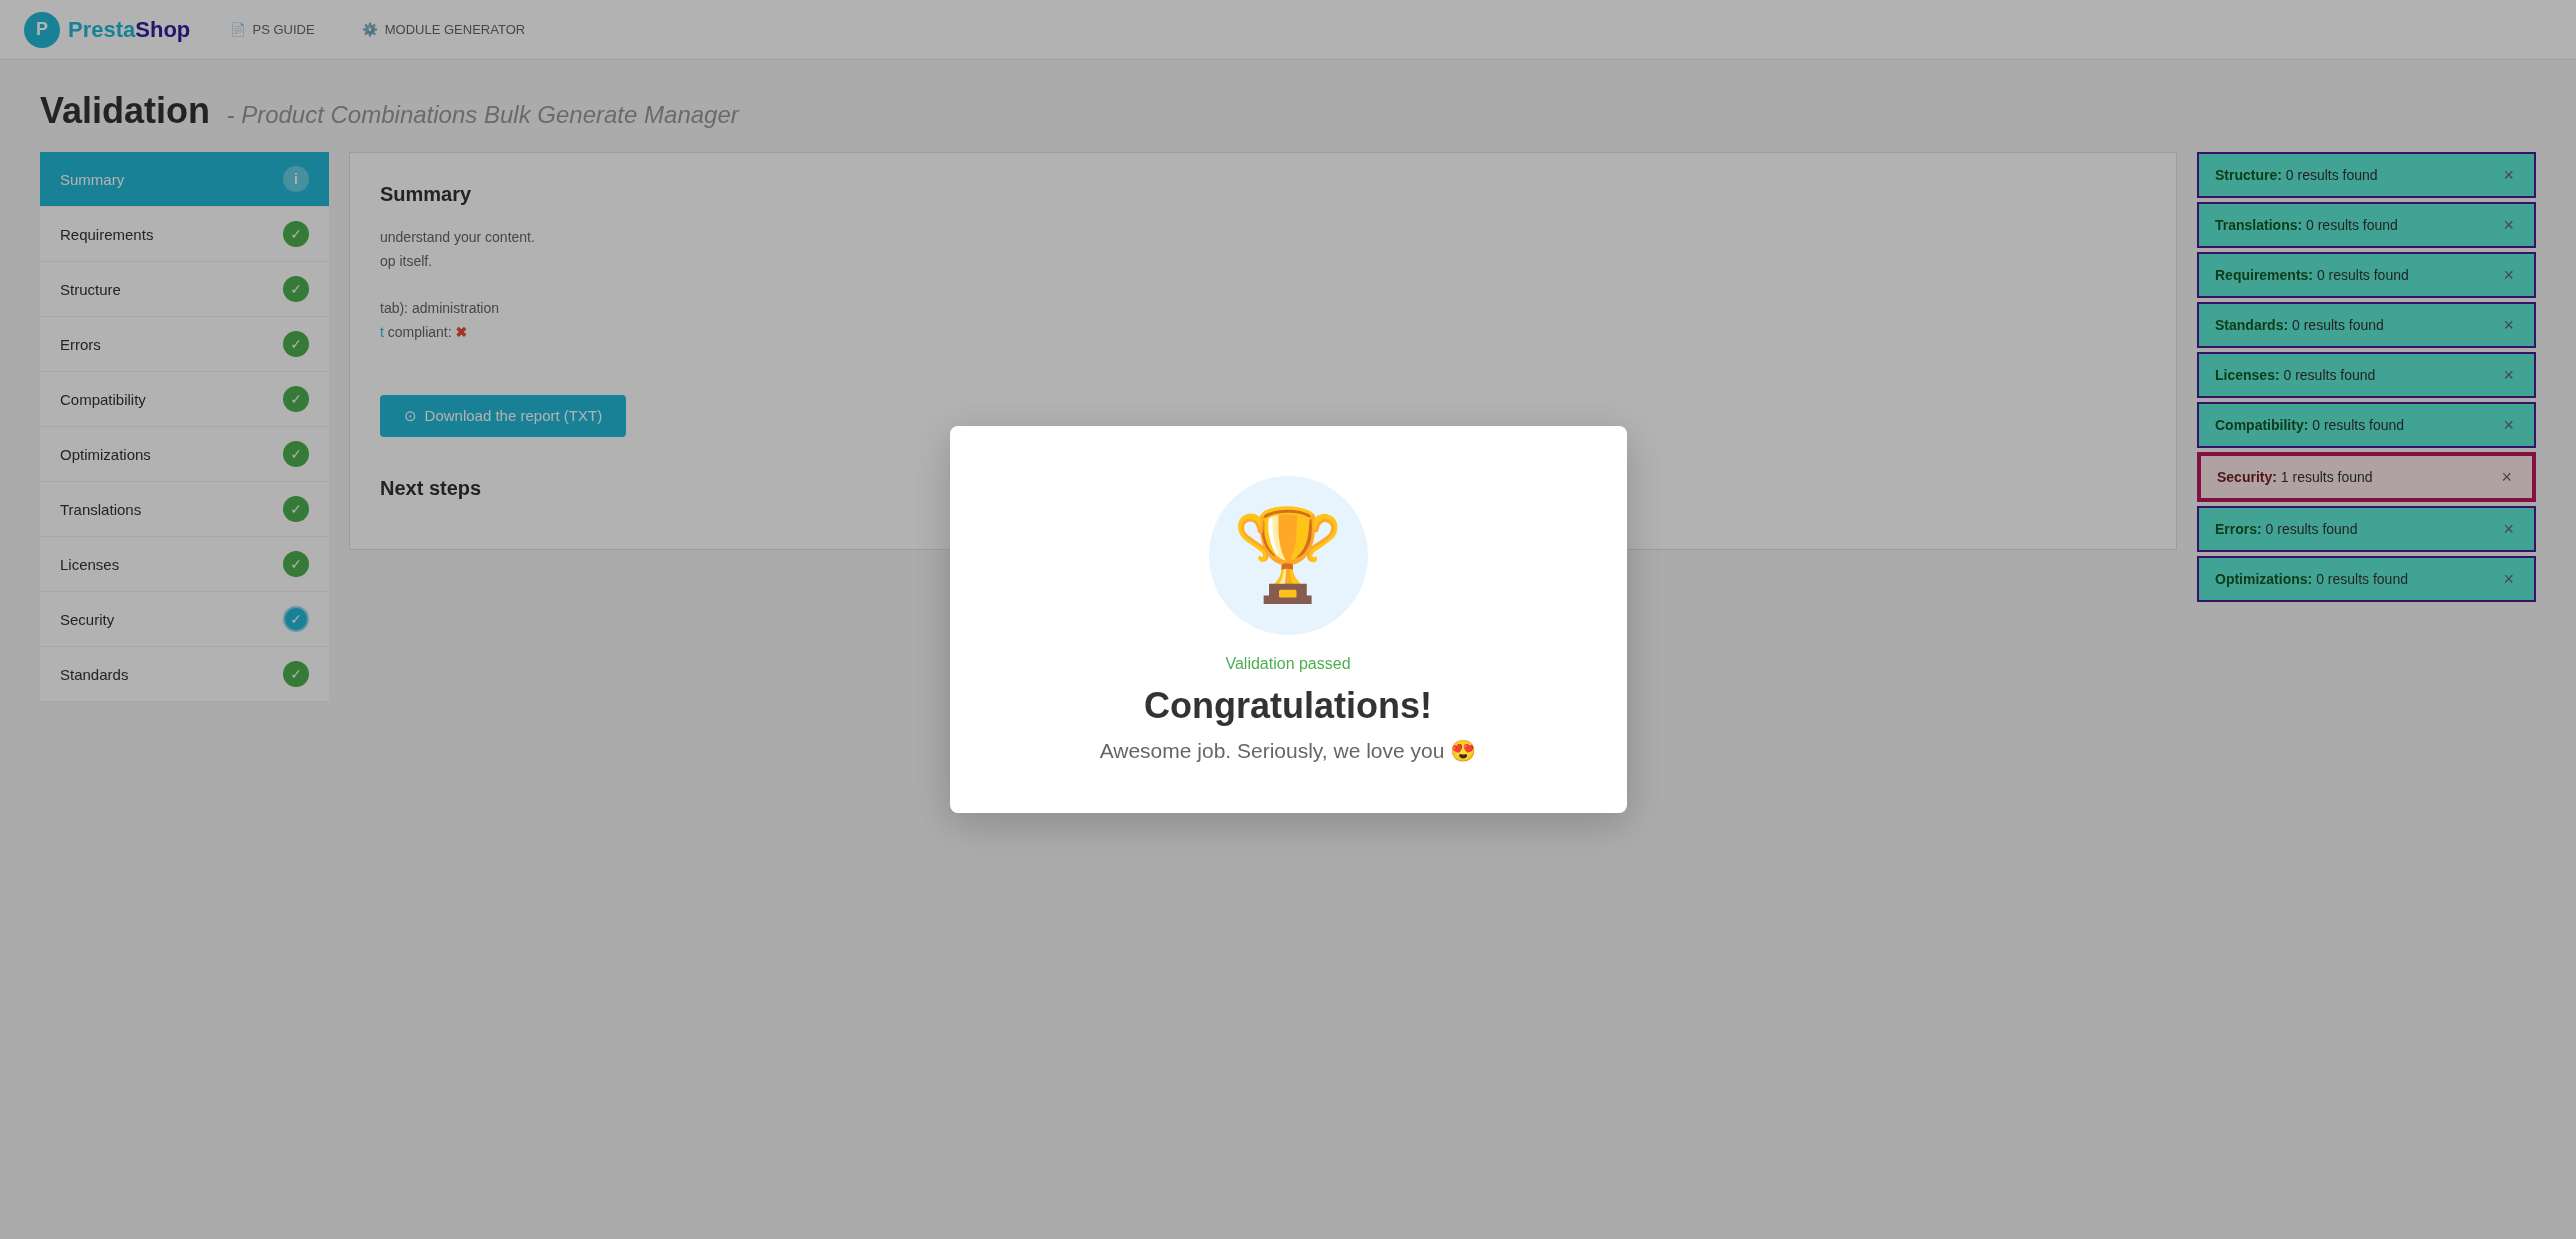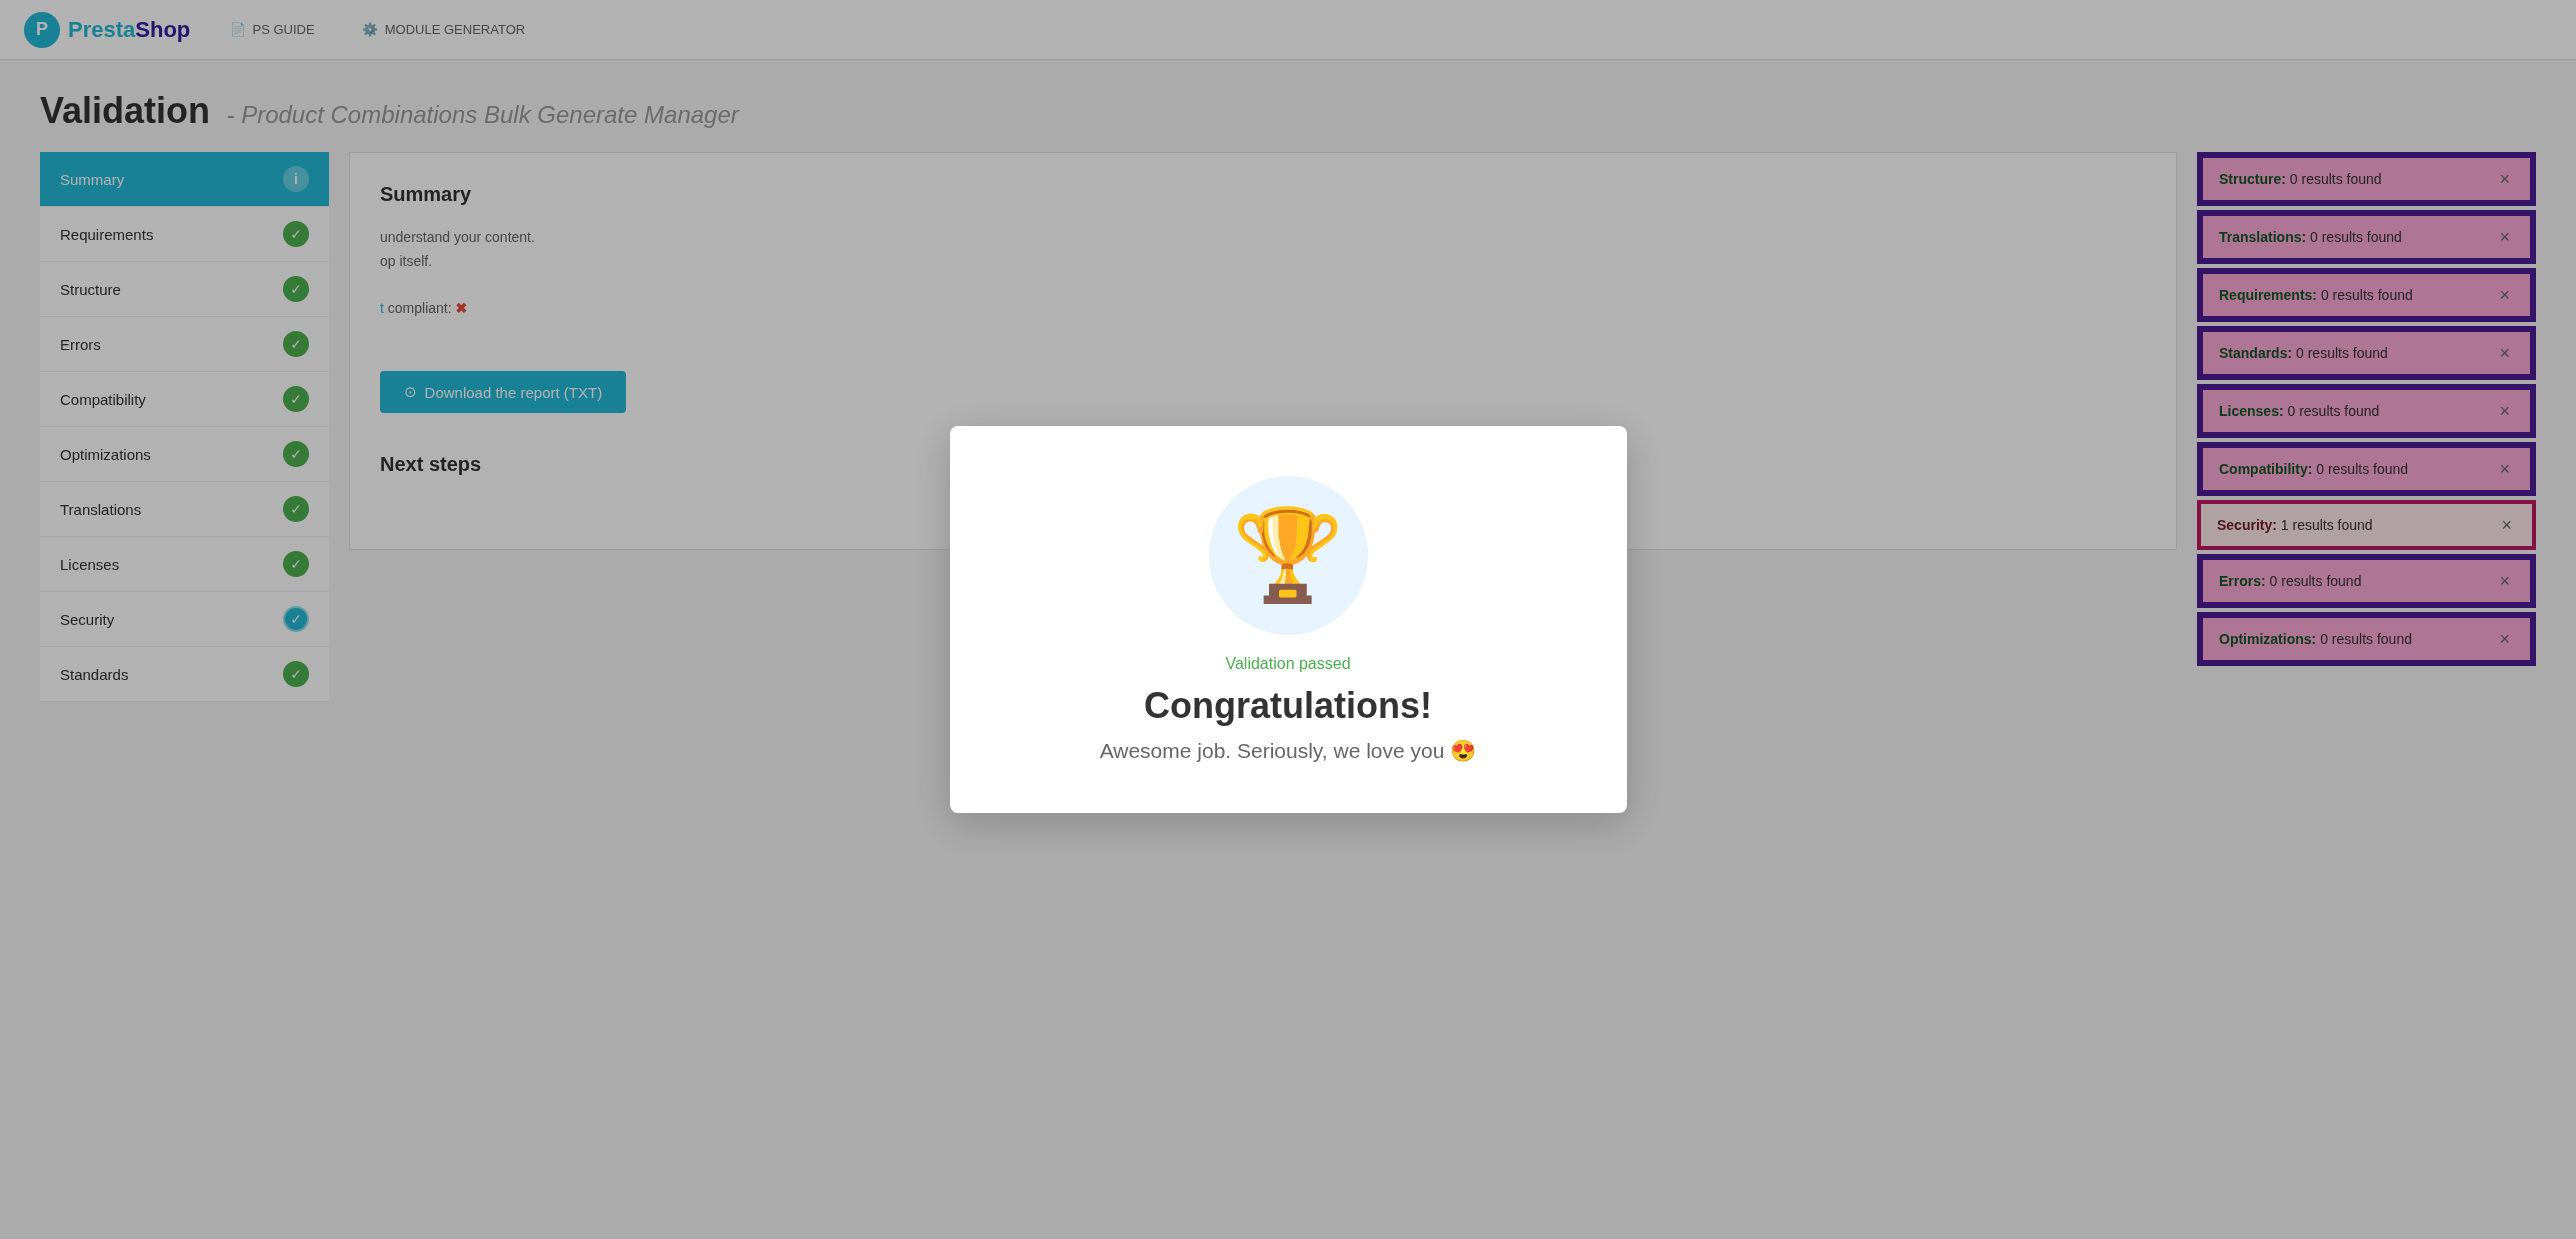--- a/index.html
+++ b/index.html
@@ -166,22 +166,22 @@
 
     
     .right-panel {
       width: 339px;
       flex-shrink: 0;
       display: flex;
       flex-direction: column;
       gap: 4px;
     }
     .result-item {
-      background: #f9a8d4;
-      border: 6px solid #4c1d95;
+      background: #5eead4;
+      border: 2px solid #4c1d95;
       padding: 12px 16px;
       display: flex;
       align-items: center;
       justify-content: space-between;
       font-size: 14px;
     }
     .result-item.error-item {
       background: #fce8e8;
       border: 4px solid #be185d;
     }
@@ -320,20 +320,21 @@
     </div>
   </div>
 
   <div class="content-area">
     <div class="content-panel">
       <div class="content-panel-title">Summary</div>
       <div style="color:#666;font-size:14px;line-height:1.7;margin-bottom:20px;">
         <p>understand your content.</p>
         <p>op itself.</p>
         <br>
+        <p>tab): administration</p>
         <p><a style="color:#25b9d7;">t</a> compliant: <span style="color:#e74c3c;font-weight:bold;">✖</span></p>
       </div>
       <button class="download-btn">
         <span>⊙</span>
         <span>Download the report (TXT)</span>
       </button>
       <div class="next-steps-title" style="margin-top:40px;">Next steps</div>
     </div>
   </div>
 

